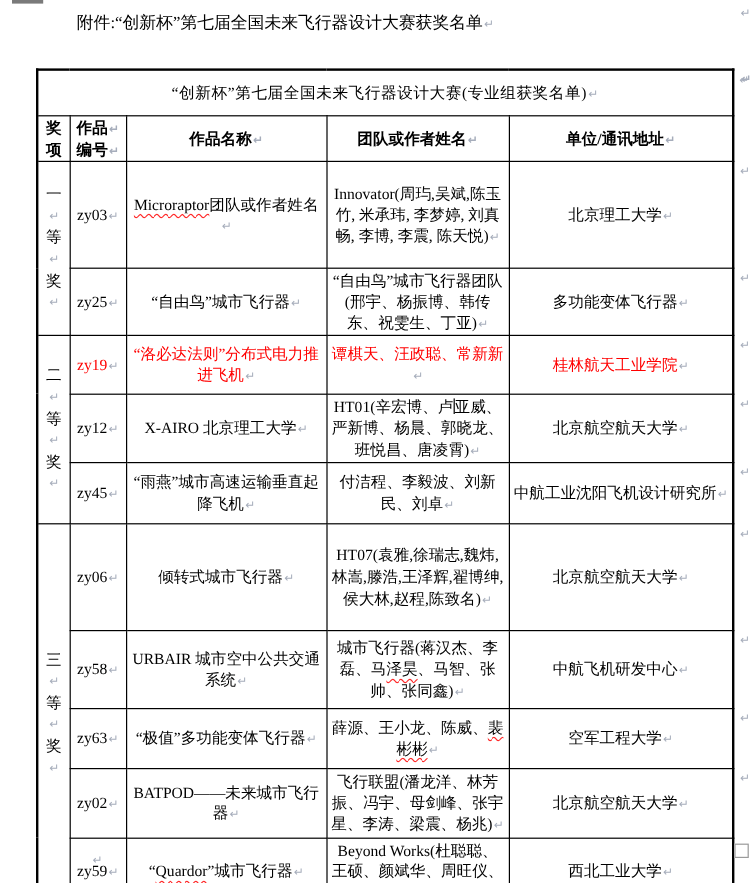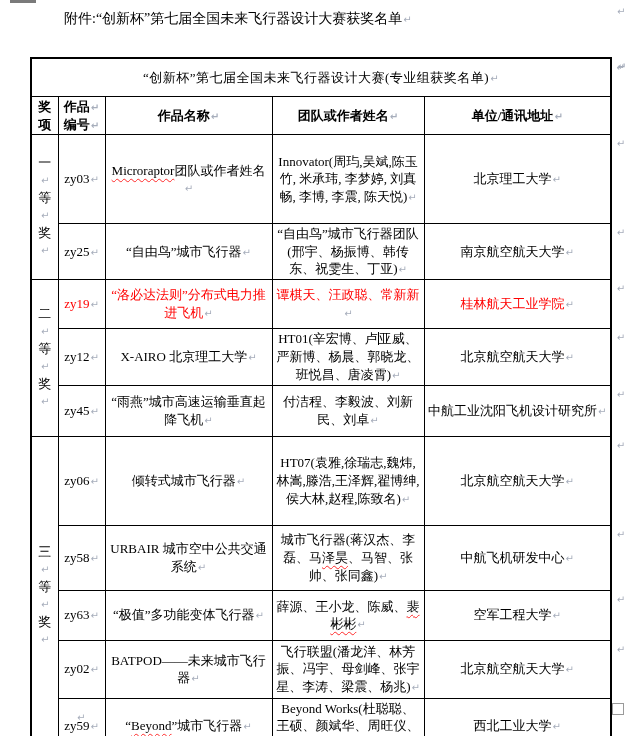--- a/index.html
+++ b/index.html
@@ -89,21 +89,21 @@
       <td><span class="sq-red">Microraptor</span><span>团队或作者姓名</span><span class="pmark">↵</span></td>
       <td><span>Innovator(周玙,吴斌,陈玉竹, 米承玮, 李梦婷, 刘真畅, 李博, 李震, 陈天悦)</span><span class="pmark">↵</span></td>
       <td class="org-cell"><span>北京理工大学</span><span class="pmark">↵</span>
         <span class="pmark row-mark">↵</span></td>
     </tr>
 
     <tr class="r1">
       <td><span>zy25</span><span class="pmark">↵</span></td>
       <td><span>“自由鸟”城市飞行器</span><span class="pmark">↵</span></td>
       <td><span>“自由鸟”城市飞行器团队(邢宇、杨振博、韩传东、祝雯生、丁亚)</span><span class="pmark">↵</span></td>
-      <td class="org-cell"><span>南京航空航天大学</span><span class="pmark">↵</span>
+      <td class="org-cell"><span>多功能变体飞行器</span><span class="pmark">↵</span>
         <span class="pmark row-mark">↵</span></td>
     </tr>
 
     <tr class="r2 red-row">
       <td rowspan="3" class="award" style="color:#000;">
         <span class="aline"><span>二</span><span class="pmark">↵</span></span>
         <span class="aline"><span>等</span><span class="pmark">↵</span></span>
         <span class="aline"><span>奖</span><span class="pmark">↵</span></span>
       </td>
       <td><span>zy19</span><span class="pmark">↵</span></td>
@@ -161,21 +161,21 @@
     <tr class="r8">
       <td><span>zy02</span><span class="pmark">↵</span></td>
       <td><span>BATPOD——未来城市飞行器</span><span class="pmark">↵</span></td>
       <td><span>飞行联盟(潘龙洋、林芳振、冯宇、</span><span class="sq-blue">母剑峰</span><span>、张宇星、李涛、梁震、杨兆)</span><span class="pmark">↵</span></td>
       <td class="org-cell"><span>北京航空航天大学</span><span class="pmark">↵</span>
         <span class="pmark row-mark">↵</span></td>
     </tr>
 
     <tr class="r9">
       <td><span>zy59</span><span class="pmark">↵</span></td>
-      <td><span>“</span><span class="sq-red">Beyond</span><span>”城市飞行器</span><span class="pmark">↵</span></td>
+      <td><span>“</span><span class="sq-red">Quardor</span><span>”城市飞行器</span><span class="pmark">↵</span></td>
       <td><span>Beyond Works(杜聪聪、王硕、颜斌华、周旺仪、周琳)</span></td>
       <td class="org-cell"><span>西北工业大学</span><span class="pmark">↵</span>
         <span class="pmark row-mark">↵</span></td>
     </tr>
   </tbody>
     </table>
 
   <span class="pmark below-mark">↵</span>
   <div class="resize-handle"></div>
 

